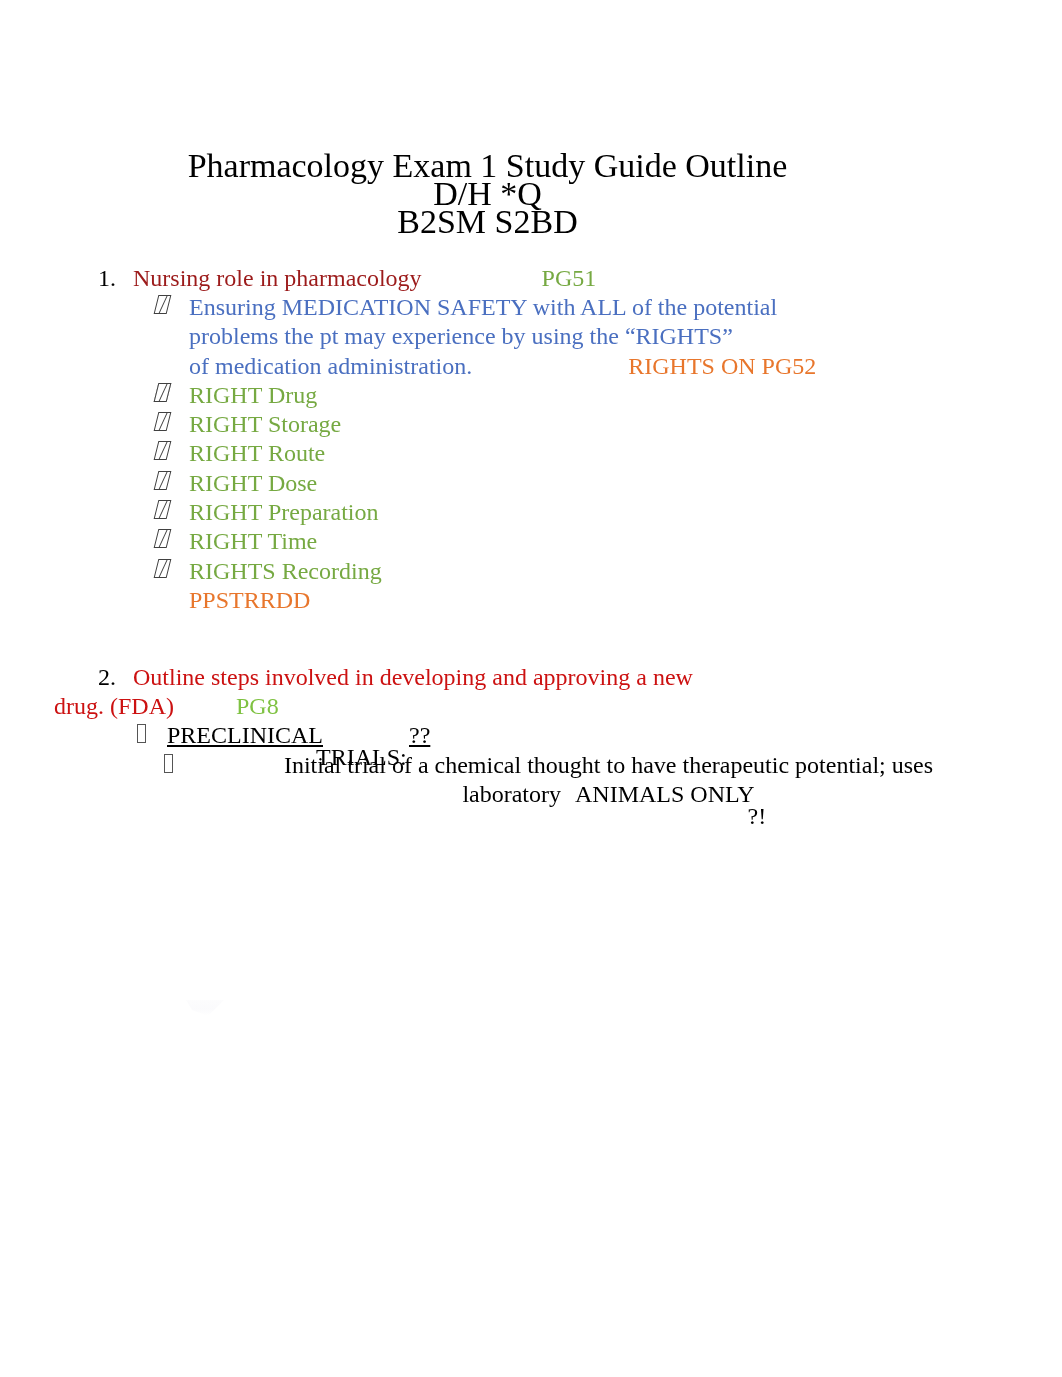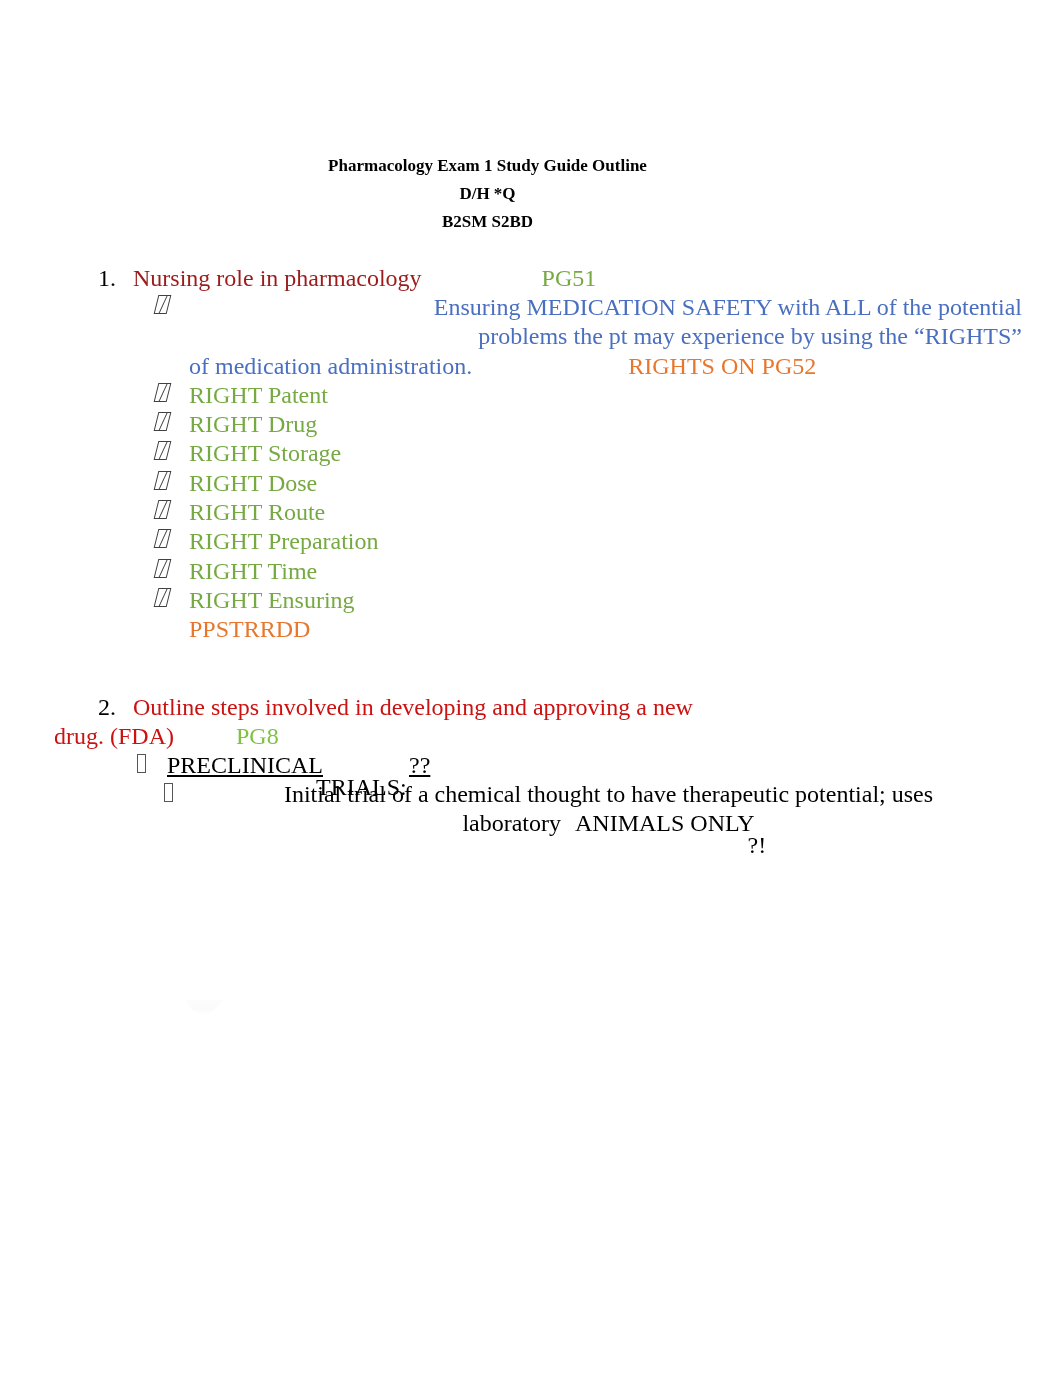--- a/index.html
+++ b/index.html
@@ -23,24 +23,23 @@
     box-sizing: border-box;
   }
 
   
   .title-block {
     position: absolute;
     left: 0;
     top: 152px;
     width: 975px;
     text-align: center;
-    font-size: 17px;
+    font-size: 34px;
     line-height: 28px;
     color: #000000;
-    font-weight: bold;
   }
   .title-line { display: block; white-space: pre; }
 
   
   .outline {
     position: absolute;
     left: 0;
     top: 264px;
     width: 1062px;
   }
@@ -63,21 +62,21 @@
     display: block;
     margin-left: 133px;
     padding-right: 30px;
   }
 
   
   .red-dark { color: #9C1B1B; }
   .red-bright { color: #CC1111; }
   .green-olive { color: #76A942; }
   .green-bright { color: #7FC242; }
-  .blue { color: #4A6FC0; text-align: right; }
+  .blue { color: #4A6FC0; }
   .orange { color: #E8762C; margin-left: 36px; }
   .black { color: #000000; }
 
   
   .bullet-row {
     position: relative;
     font-size: 24px;
     line-height: 29.3px;
   }
   .bul-glyph {
@@ -174,49 +173,48 @@
       <span class="bul-text blue">problems the pt may experience by using the “RIGHTS”</span>
     </div>
     <div class="bullet-row">
       <span class="bul-text">
         <span class="blue">of medication administration.</span><span class="gap-wide"></span><span class="orange">RIGHTS ON PG52</span>
       </span>
     </div>
 
     <div class="bullet-row">
       <span class="bul-glyph bul-slant"></span>
-      <span class="bul-text green-olive">RIGHT Patent</span>
     </div>
     <div class="bullet-row">
       <span class="bul-glyph bul-slant"></span>
       <span class="bul-text green-olive">RIGHT Drug</span>
     </div>
     <div class="bullet-row">
       <span class="bul-glyph bul-slant"></span>
       <span class="bul-text green-olive">RIGHT Storage</span>
     </div>
     <div class="bullet-row">
       <span class="bul-glyph bul-slant"></span>
+      <span class="bul-text green-olive">RIGHT Route</span>
+    </div>
+    <div class="bullet-row">
+      <span class="bul-glyph bul-slant"></span>
       <span class="bul-text green-olive">RIGHT Dose</span>
     </div>
     <div class="bullet-row">
       <span class="bul-glyph bul-slant"></span>
-      <span class="bul-text green-olive">RIGHT Route</span>
-    </div>
-    <div class="bullet-row">
-      <span class="bul-glyph bul-slant"></span>
       <span class="bul-text green-olive">RIGHT Preparation</span>
     </div>
     <div class="bullet-row">
       <span class="bul-glyph bul-slant"></span>
       <span class="bul-text green-olive">RIGHT Time</span>
     </div>
     <div class="bullet-row">
       <span class="bul-glyph bul-slant"></span>
-      <span class="bul-text green-olive">RIGHT Ensuring</span>
+      <span class="bul-text green-olive">RIGHTS Recording</span>
     </div>
     <div class="bullet-row">
       <span class="bul-text orange">PPSTRRDD</span>
     </div>
 
     <div class="spacer-blank"></div>
     <div class="spacer-blank"></div>
 
     <div class="num-item">
       <span class="num-marker black">2.</span>

